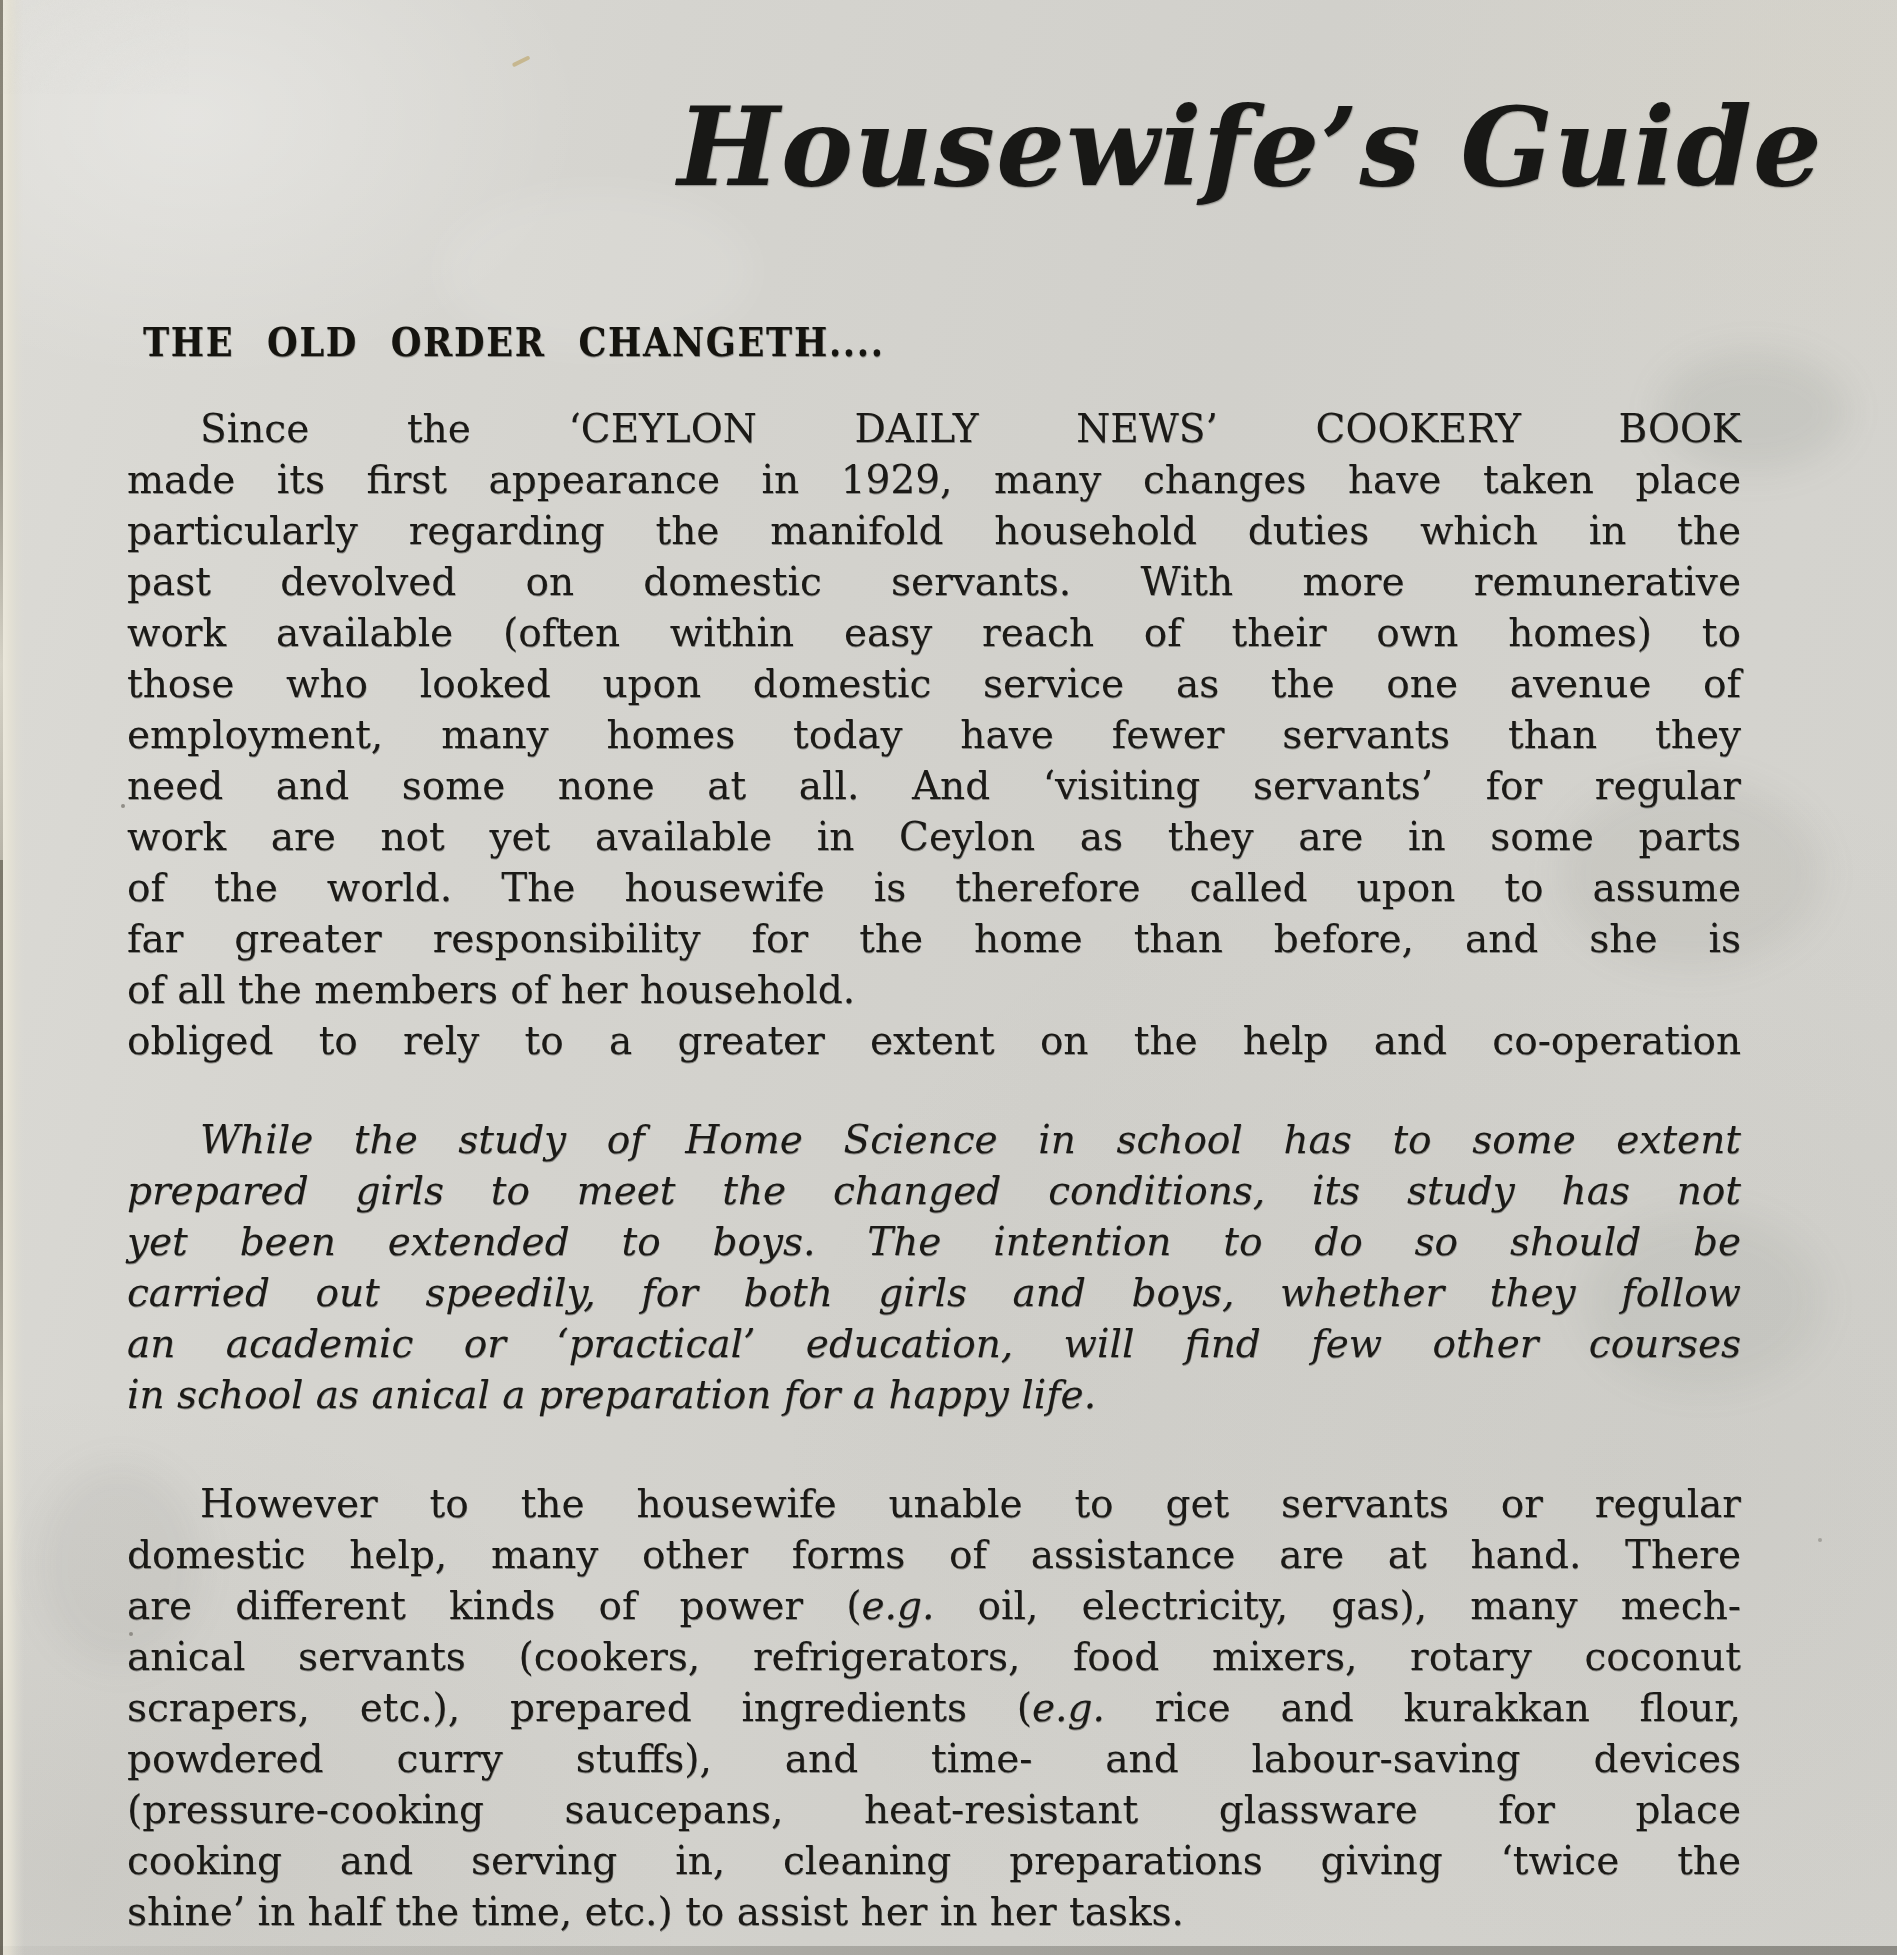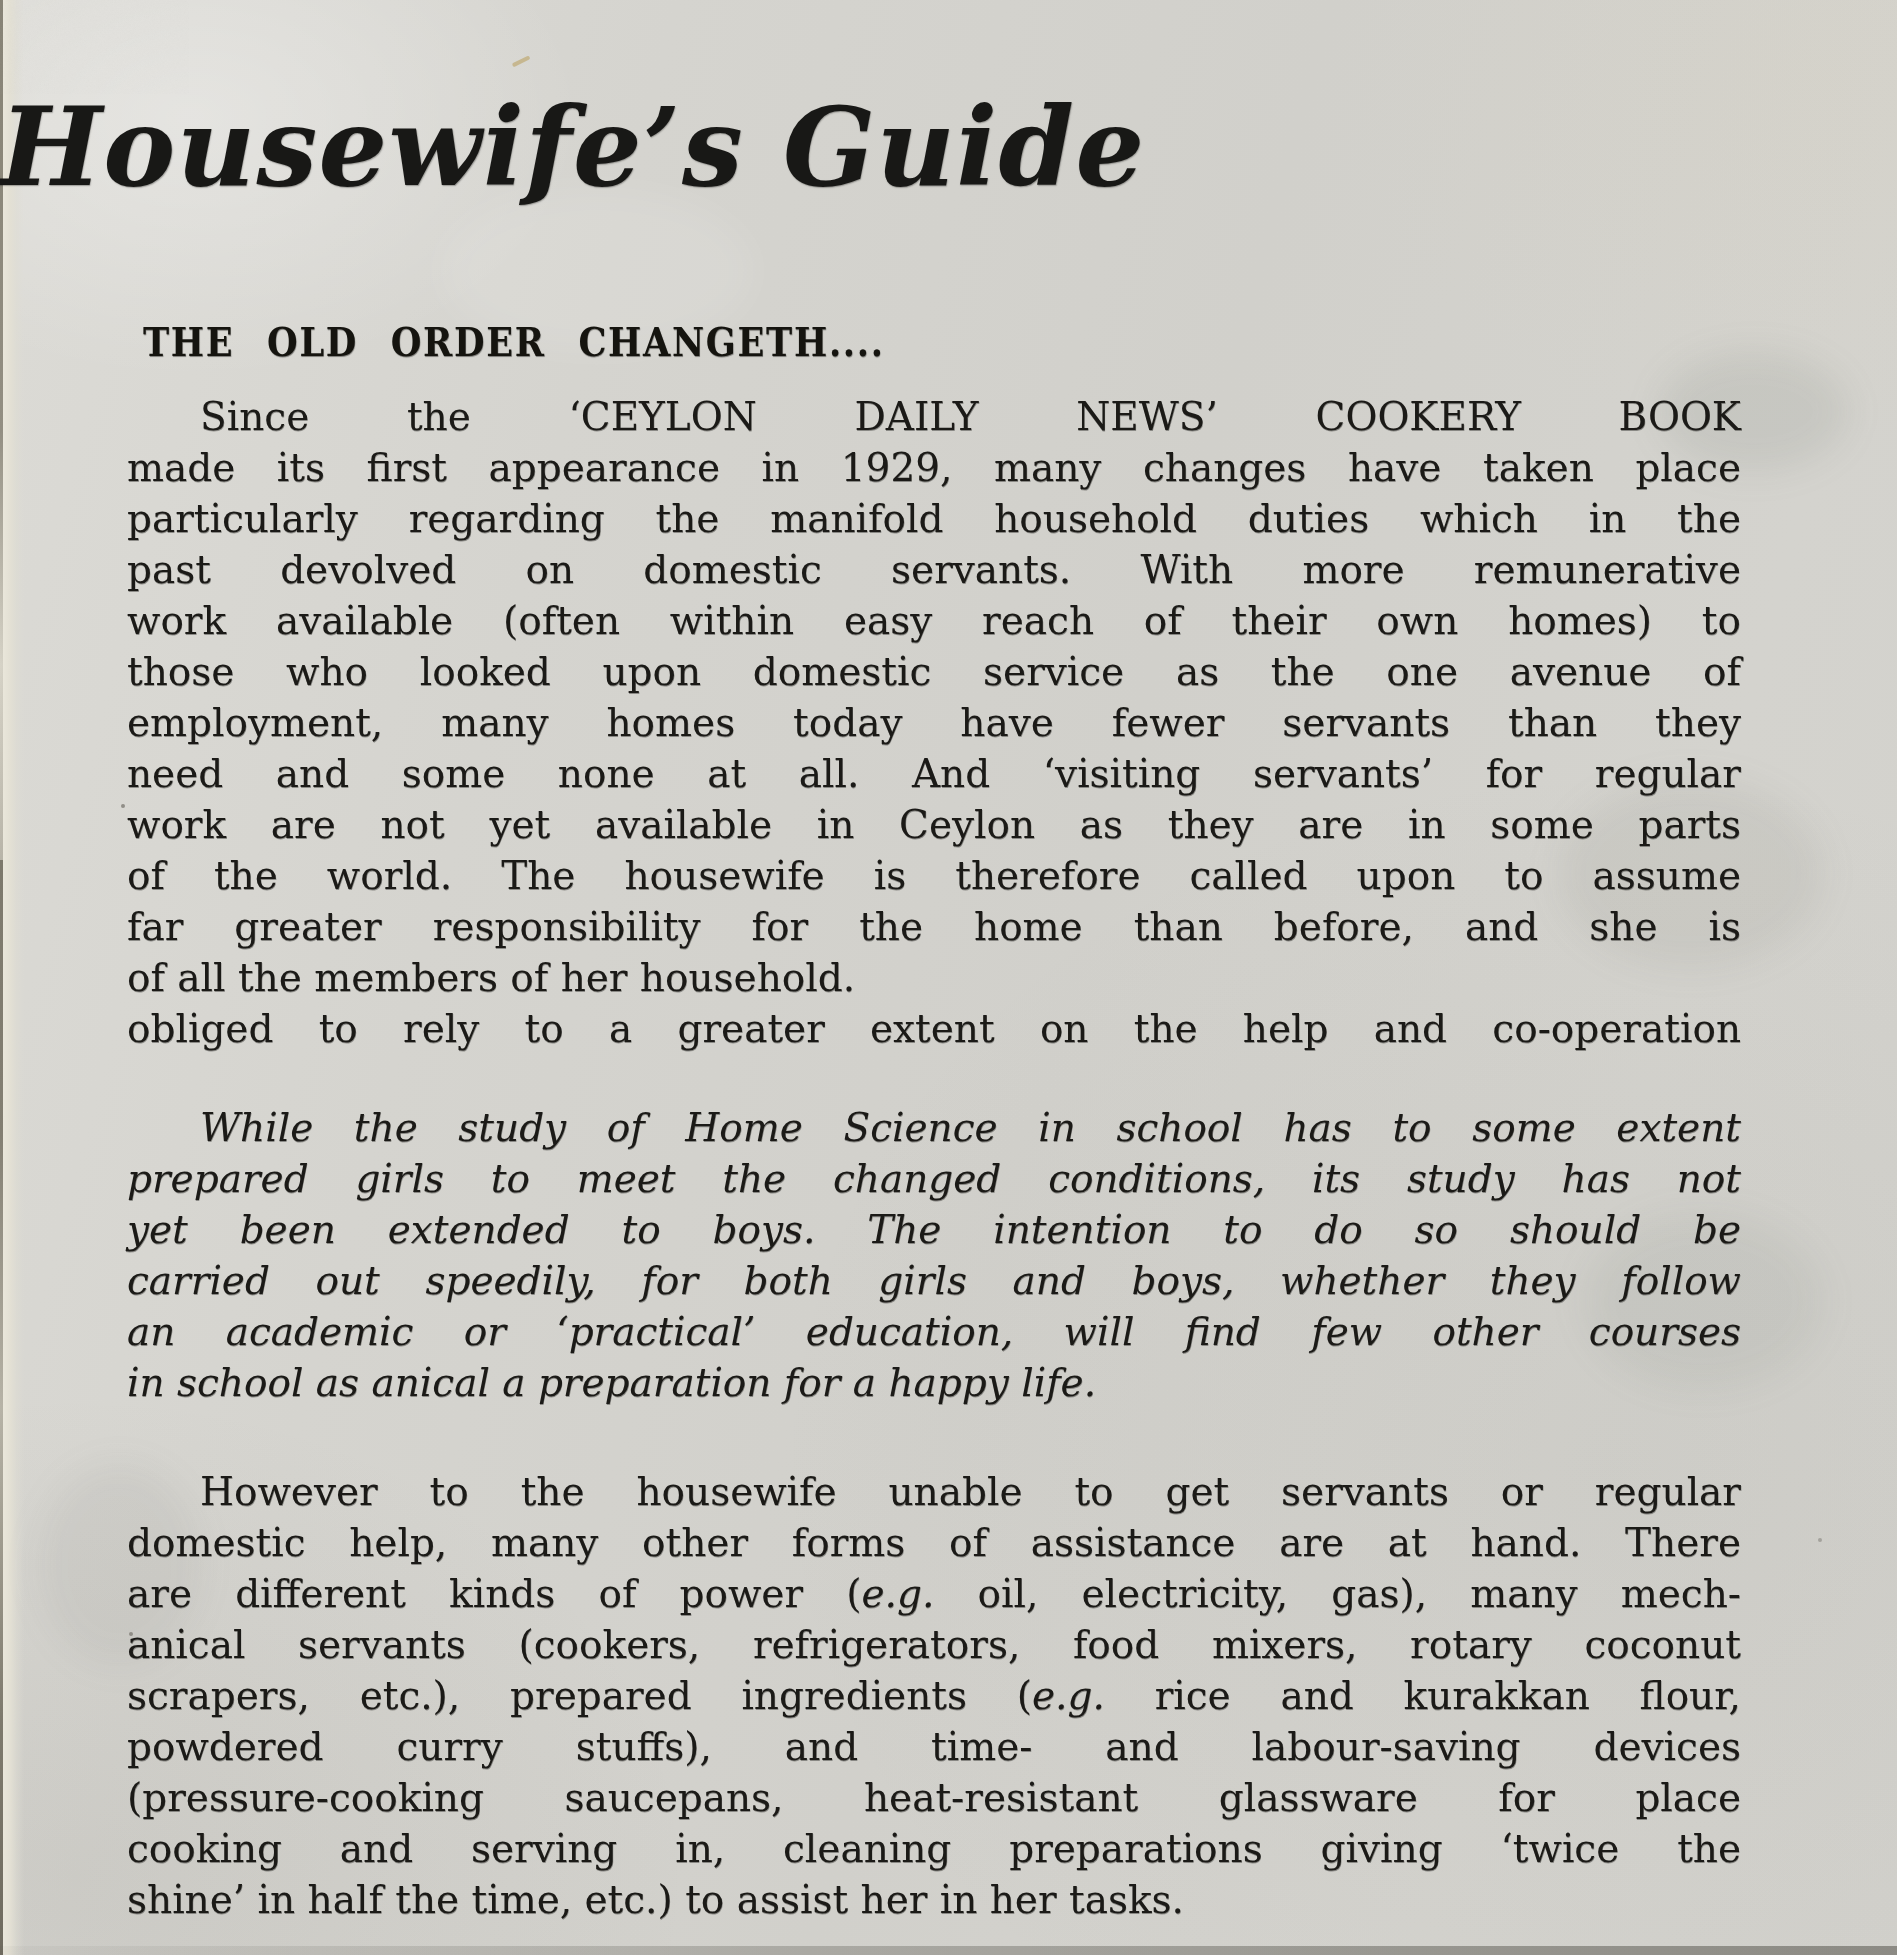--- a/index.html
+++ b/index.html
@@ -12,21 +12,21 @@
       radial-gradient(ellipse 566px 377px at 10% 6%, rgba(255,255,255,0.30), rgba(255,255,255,0) 70%),
       radial-gradient(ellipse 754px 566px at 96% 4%, rgba(216,208,186,0.18), rgba(216,208,186,0) 65%),
       radial-gradient(ellipse 880px 691px at 4% 96%, rgba(110,108,100,0.10), rgba(110,108,100,0) 70%),
       radial-gradient(ellipse 1131px 943px at 85% 75%, rgba(120,120,112,0.07), rgba(120,120,112,0) 75%),
       linear-gradient(105deg,#dcdbd6 0%,#d5d4cf 28%,#d1d0cb 55%,#d4d3ce 80%,#d2d1cc 100%);
   }
   
   .title{
     position:absolute; top:80px; left:0; width:100%;
     padding-right:74px; box-sizing:border-box;
-    text-align:left;
+    text-align:right;
     font-style:italic; font-weight:bold;
     font-size:108px; line-height:1.25;
     color:#181816;
     text-shadow:0.6px 0.6px 1.3px rgba(25,25,22,0.35);
     letter-spacing:1.3px;
   }
   .heading{
     position:absolute; top:318px; left:143px;
     font-weight:bold;
     font-size:40px; line-height:1.2;
@@ -34,20 +34,21 @@
     letter-spacing:1.9px;
     word-spacing:21.4px;
     transform:scaleX(0.88); transform-origin:left top;
     text-shadow:0.5px 0.5px 0.8px rgba(20,20,18,0.45);
   }
   .para{
     position:absolute; left:127px; width:1614px;
     font-size:39px;
     color:#1b1a17;
     text-shadow:0.4px 0.5px 0.6px rgba(28,28,24,0.40);
+    margin-top:12px;
   }
   .para .line{
     height:51px; line-height:51px;
     text-align:justify; text-align-last:justify;
     white-space:nowrap;
   }
   .para .line.first{ padding-left:73px; }
   .para .line.last{ text-align-last:left; }
   #para-1{ top:391px; }
   #para-2{ top:1102px;font-style:italic; }

